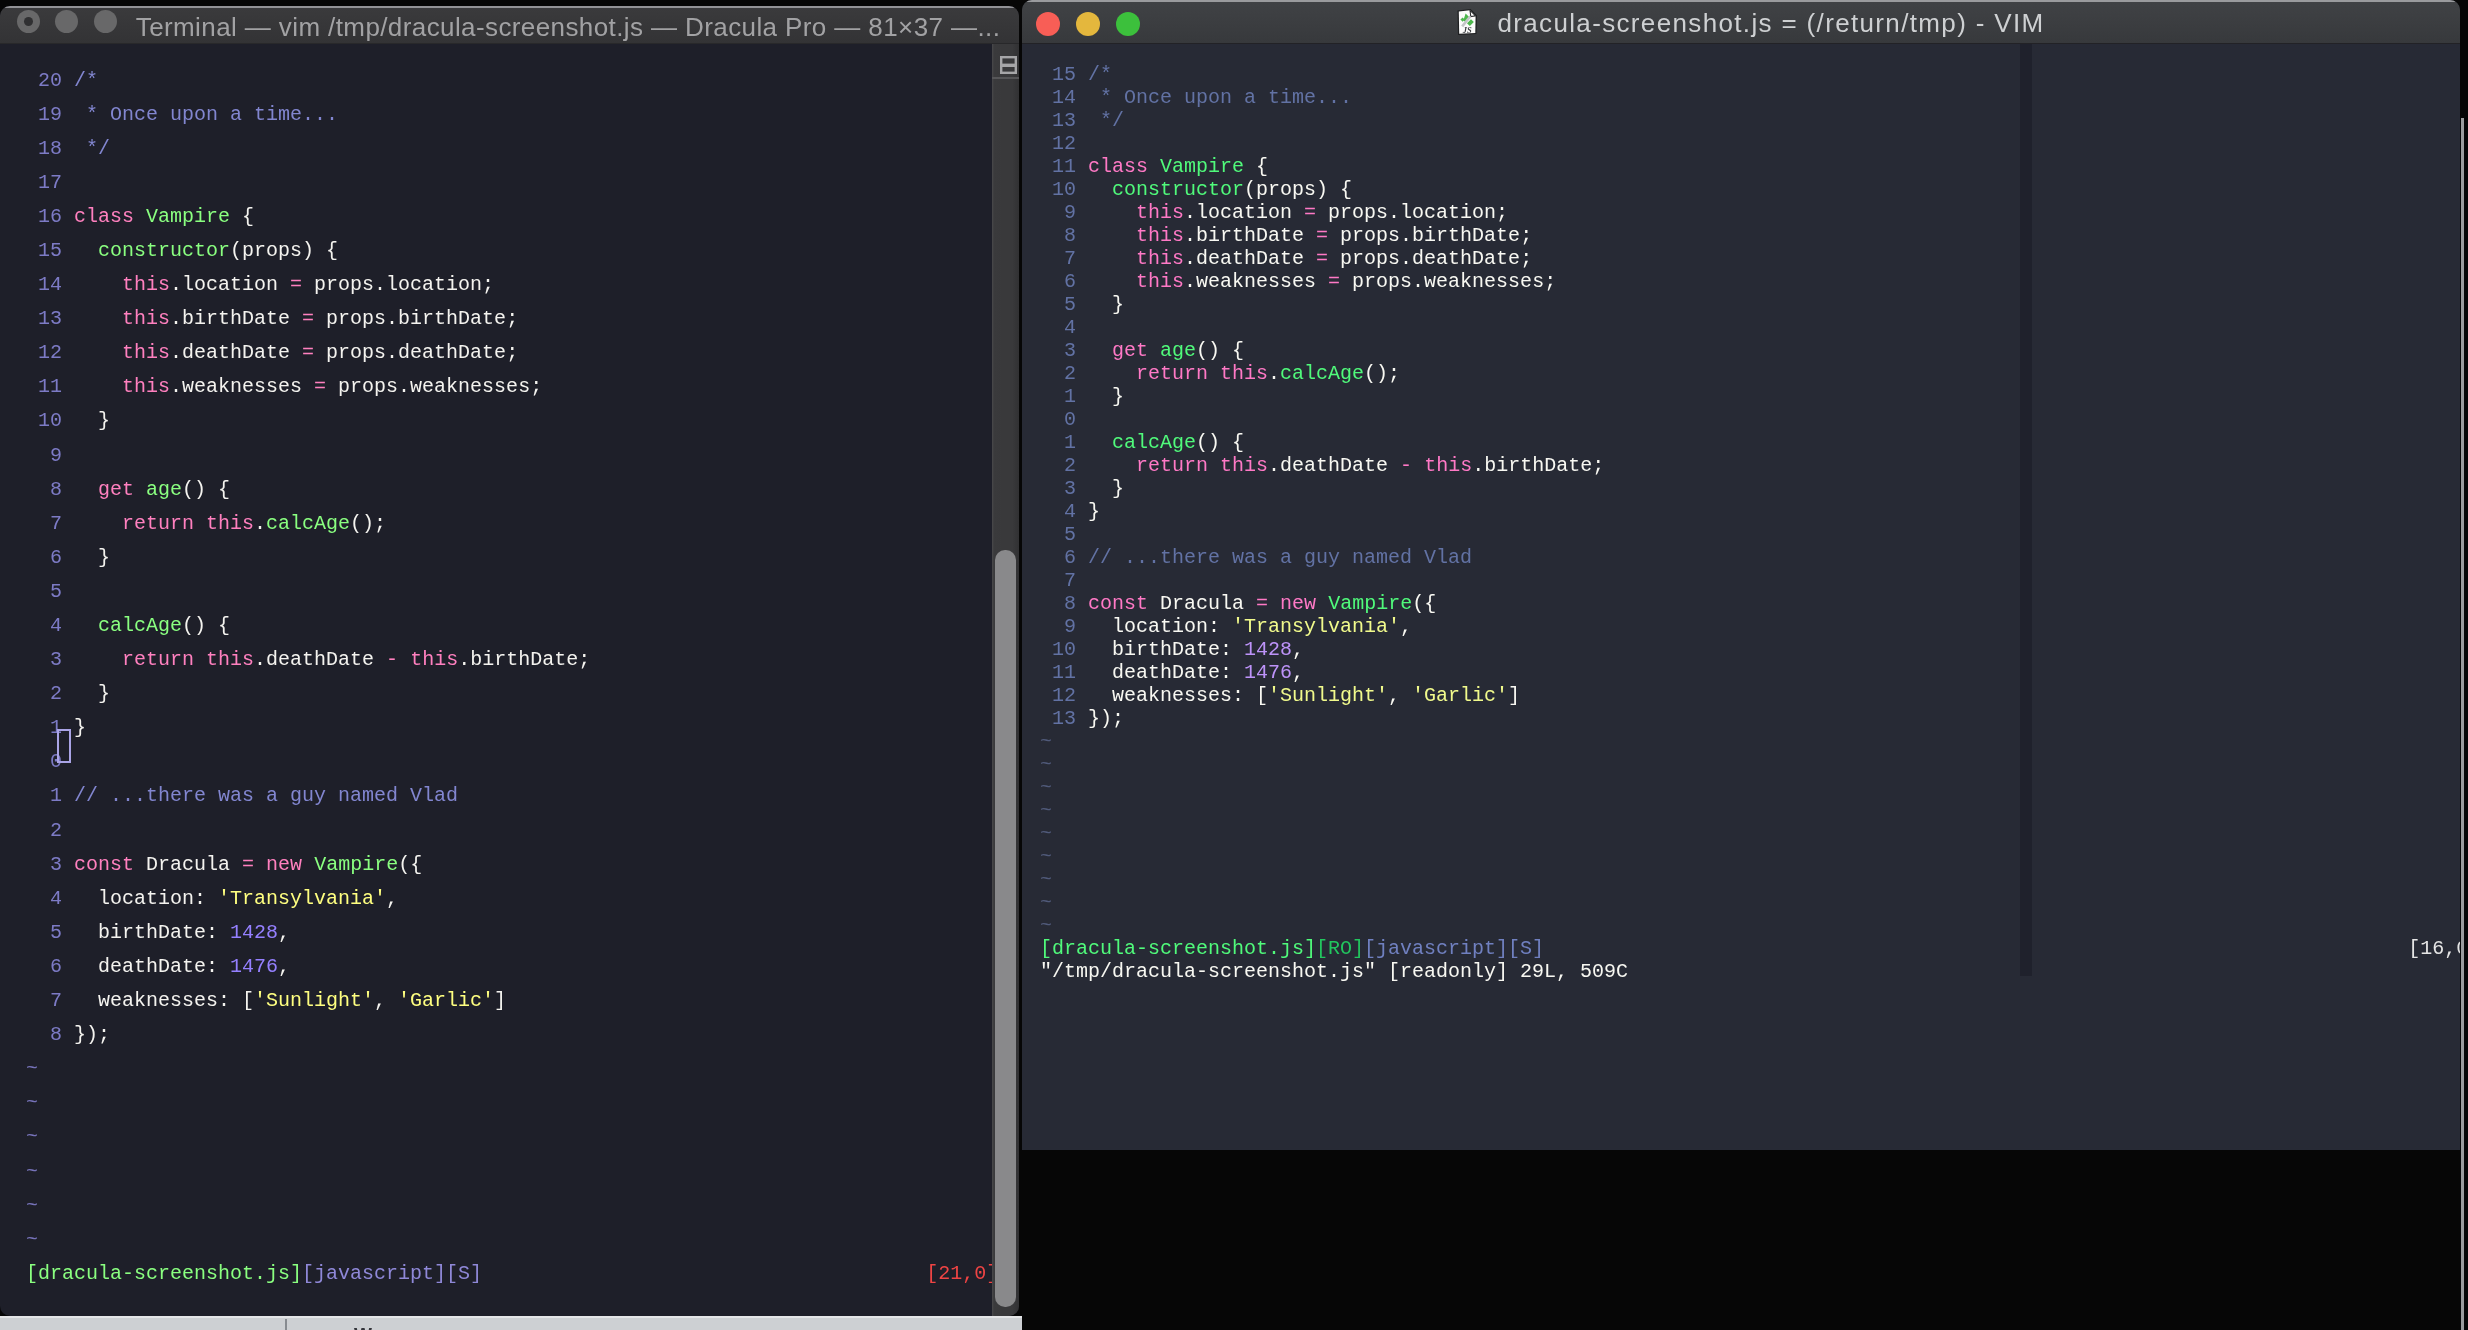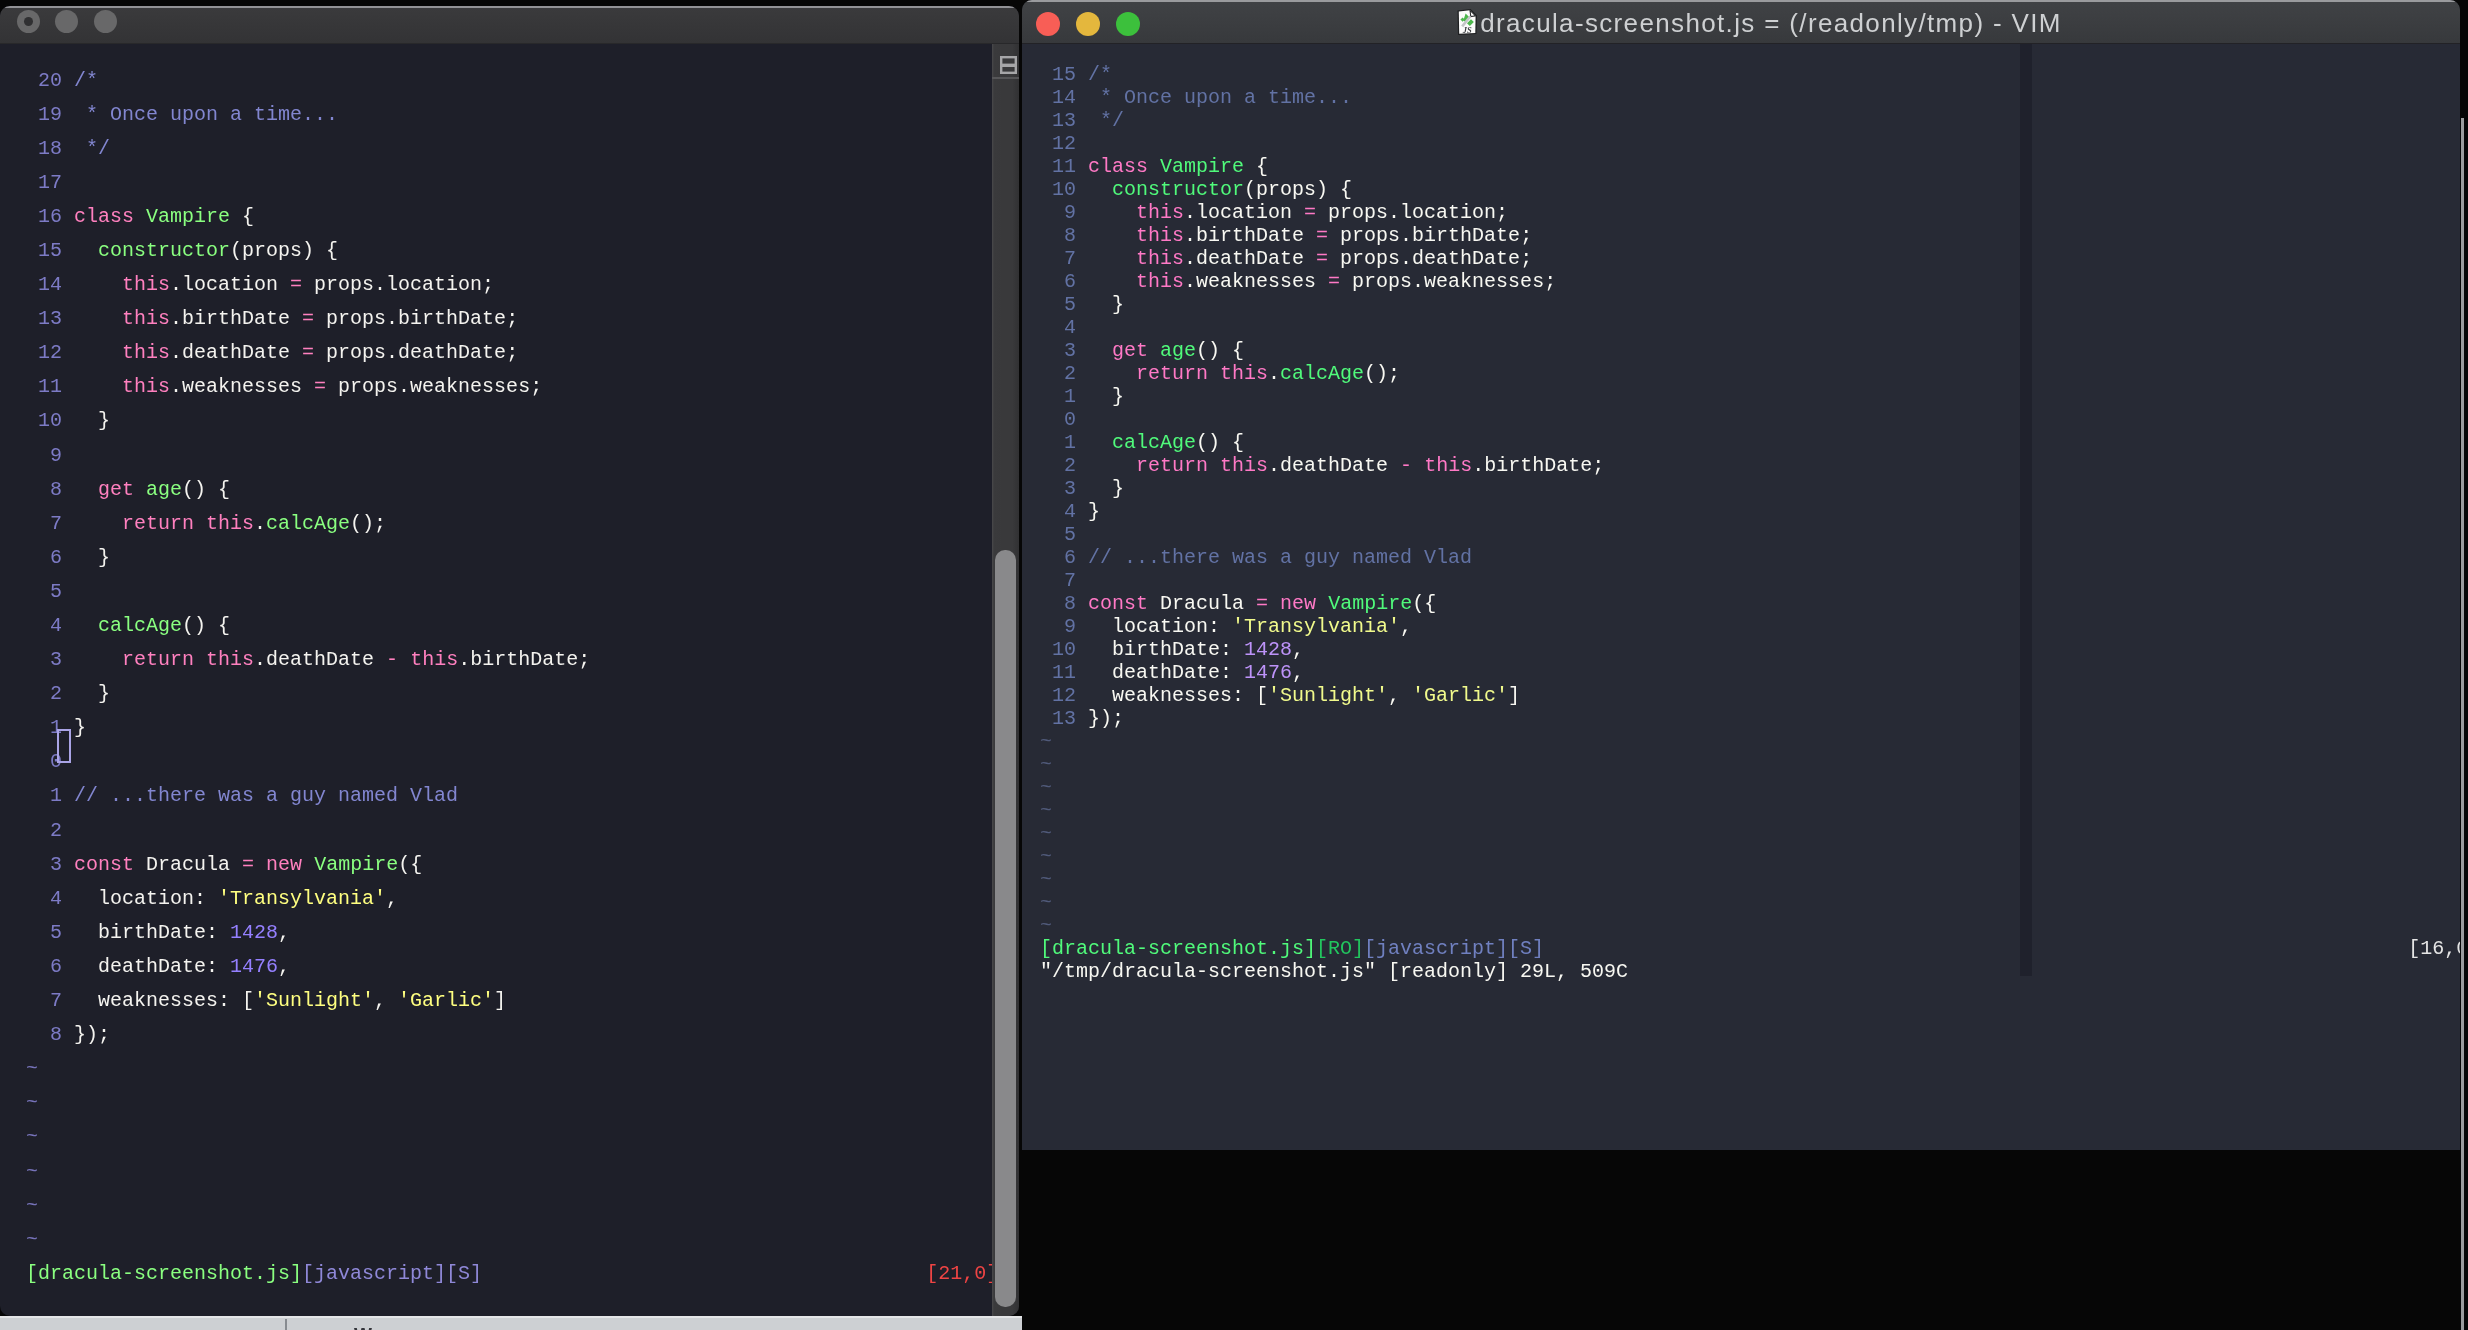--- a/index.html
+++ b/index.html
@@ -47,20 +47,21 @@
 <div class="abs" id="stripline"></div>
 <div class="abs" id="stripglyph">W,</div>
 <div class="abs" id="redge"></div>
 
 <div class="abs" id="lwin">
   <div class="abs" id="ltitle"></div>
   <div class="abs graylight" style="left:16.5px;"></div>
   <div class="abs graylight" style="left:55px;"></div>
   <div class="abs graylight" style="left:93.5px;"></div>
   <div class="abs" style="left:23.5px;top:11px;width:9px;height:9px;border-radius:50%;background:#303032;"></div>
+  <div class="abs" id="ltitletext">Terminal — vim /tmp/dracula-screenshot.js — Dracula Pro — 81×37 —...</div>
   <pre class="abs" id="lpre"><span class="ln"> 20 </span><span class="lc">/*</span>
 <span class="ln"> 19 </span><span class="lc"> * Once upon a time...</span>
 <span class="ln"> 18 </span><span class="lc"> */</span>
 <span class="ln"> 17 </span>
 <span class="ln"> 16 </span><span class="lp">class</span> <span class="lg">Vampire</span> {
 <span class="ln"> 15 </span>  <span class="lg">constructor</span>(props) {
 <span class="ln"> 14 </span>    <span class="lp">this</span>.location <span class="lp">=</span> props.location;
 <span class="ln"> 13 </span>    <span class="lp">this</span>.birthDate <span class="lp">=</span> props.birthDate;
 <span class="ln"> 12 </span>    <span class="lp">this</span>.deathDate <span class="lp">=</span> props.deathDate;
 <span class="ln"> 11 </span>    <span class="lp">this</span>.weaknesses <span class="lp">=</span> props.weaknesses;
@@ -112,21 +113,21 @@
       <path d="M1.5 2.5 L14.5 1 L21 7.5 L20.5 26 L2 27 Z" fill="#1f2022"></path>
       <path d="M2.8 3.6 L14 2.3 L19.6 7.9 L19.3 24.9 L3.2 25.8 Z" fill="#fbfbfb"></path>
       <path d="M14 2.3 L19.6 7.9 L14.8 8.6 Z" fill="#ffffff" stroke="#2a2b2d" stroke-width="1.1"></path>
       <path d="M9.6 5.6 L13.6 9.6 L9.2 14 L7.4 12.2 Z" fill="#4db74d"></path>
       <path d="M11 15.2 L15 11.2 L17.8 14 L13.8 18 Z" fill="#4db74d"></path>
       <path d="M4.4 11.6 L6.6 9.4 L8.8 11.6 L6.6 13.8 Z" fill="#4db74d"></path>
       <path d="M5.2 17.6 L13.4 7.4 L15.4 9 L7.2 19.2 Z" fill="#c3c5c7"></path>
       <text x="11.2" y="25" font-family="Liberation Serif,serif" font-size="8.5" font-style="italic" font-weight="bold" fill="#3e4043" text-anchor="middle">JS</text>
     </svg>
   </div>
-  <div class="abs" id="rtitletext">dracula-screenshot.js = (/readonly/tmp) - VIM</div>
+  <div class="abs" id="rtitletext">dracula-screenshot.js = (/return/tmp) - VIM</div>
   <div class="abs" id="ccol"></div>
   <pre class="abs" id="rpre"><span class="rn"> 15 </span><span class="rc">/*</span>
 <span class="rn"> 14 </span><span class="rc"> * Once upon a time...</span>
 <span class="rn"> 13 </span><span class="rc"> */</span>
 <span class="rn"> 12 </span>
 <span class="rn"> 11 </span><span class="rp">class</span> <span class="rg">Vampire</span> {
 <span class="rn"> 10 </span>  <span class="rg">constructor</span>(props) {
 <span class="rn">  9 </span>    <span class="rp">this</span>.location <span class="rp">=</span> props.location;
 <span class="rn">  8 </span>    <span class="rp">this</span>.birthDate <span class="rp">=</span> props.birthDate;
 <span class="rn">  7 </span>    <span class="rp">this</span>.deathDate <span class="rp">=</span> props.deathDate;

